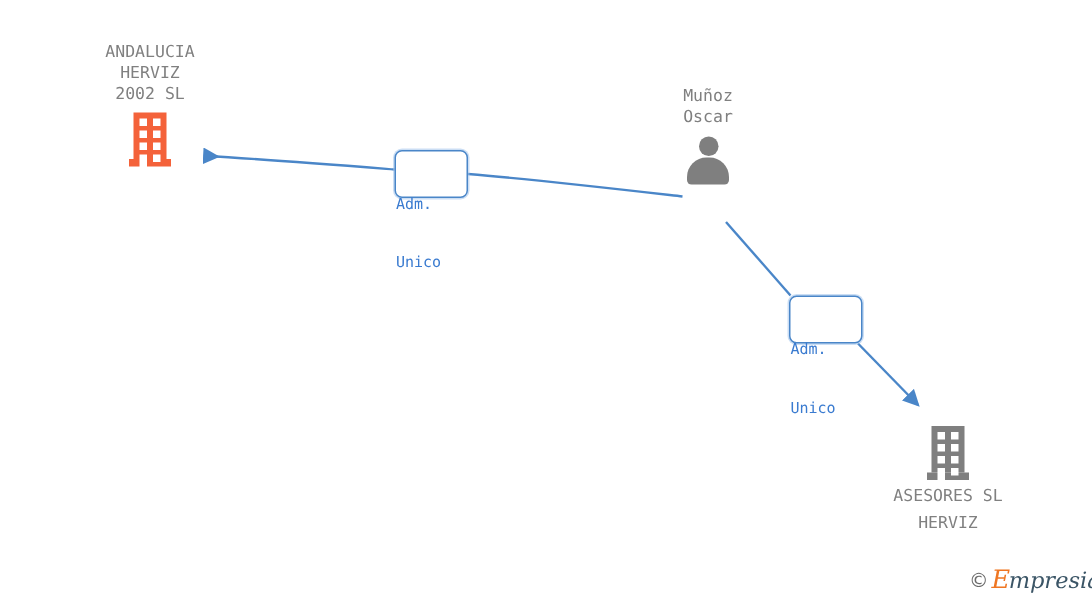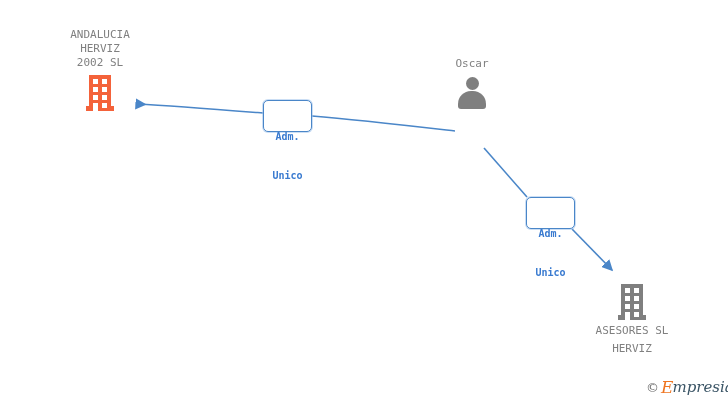--- a/index.html
+++ b/index.html
@@ -143,25 +143,23 @@
   .edge-label {
     position: absolute;
     box-sizing: border-box;
     border: 1px solid #4a86c8;
     border-radius: 5px;
     background: #ffffff;
     color: #3a7bd0;
     font-family: "DejaVu Sans Mono", "Liberation Mono", monospace;
     font-size: 10px;
     line-height: 13px;
-    text-align: center;
     padding: 3px 0 3px 0;
     white-space: pre;
     box-shadow: 0 0 0 1px rgba(160,195,235,0.55);
-    font-weight: bold;
   }
   #edge-label-1 {
     left: 263px;
     top: 100px;
     width: 49px;
     height: 32px;
   }
   #edge-label-2 {
     left: 526px;
     top: 197px;
@@ -238,20 +236,21 @@
       <div class="win" style="left:7px;  top:12px;"></div>
       <div class="win" style="left:16px; top:12px;"></div>
       <div class="win" style="left:7px;  top:20px;"></div>
       <div class="win" style="left:16px; top:20px;"></div>
       <div class="door" style="left:7px; top:28px;"></div>
       <div class="win" style="left:16px; top:28px;"></div>
     </div>
   </div>
 
   <div id="node-person">
+    <span class="node-label">Muñoz</span>
     <span class="node-label">Oscar</span>
     <div class="person">
       <div class="head"></div>
       <div class="torso"></div>
     </div>
   </div>
 
   <div id="node-herviz">
     <div class="bldg gray">
       <div class="body"></div>

